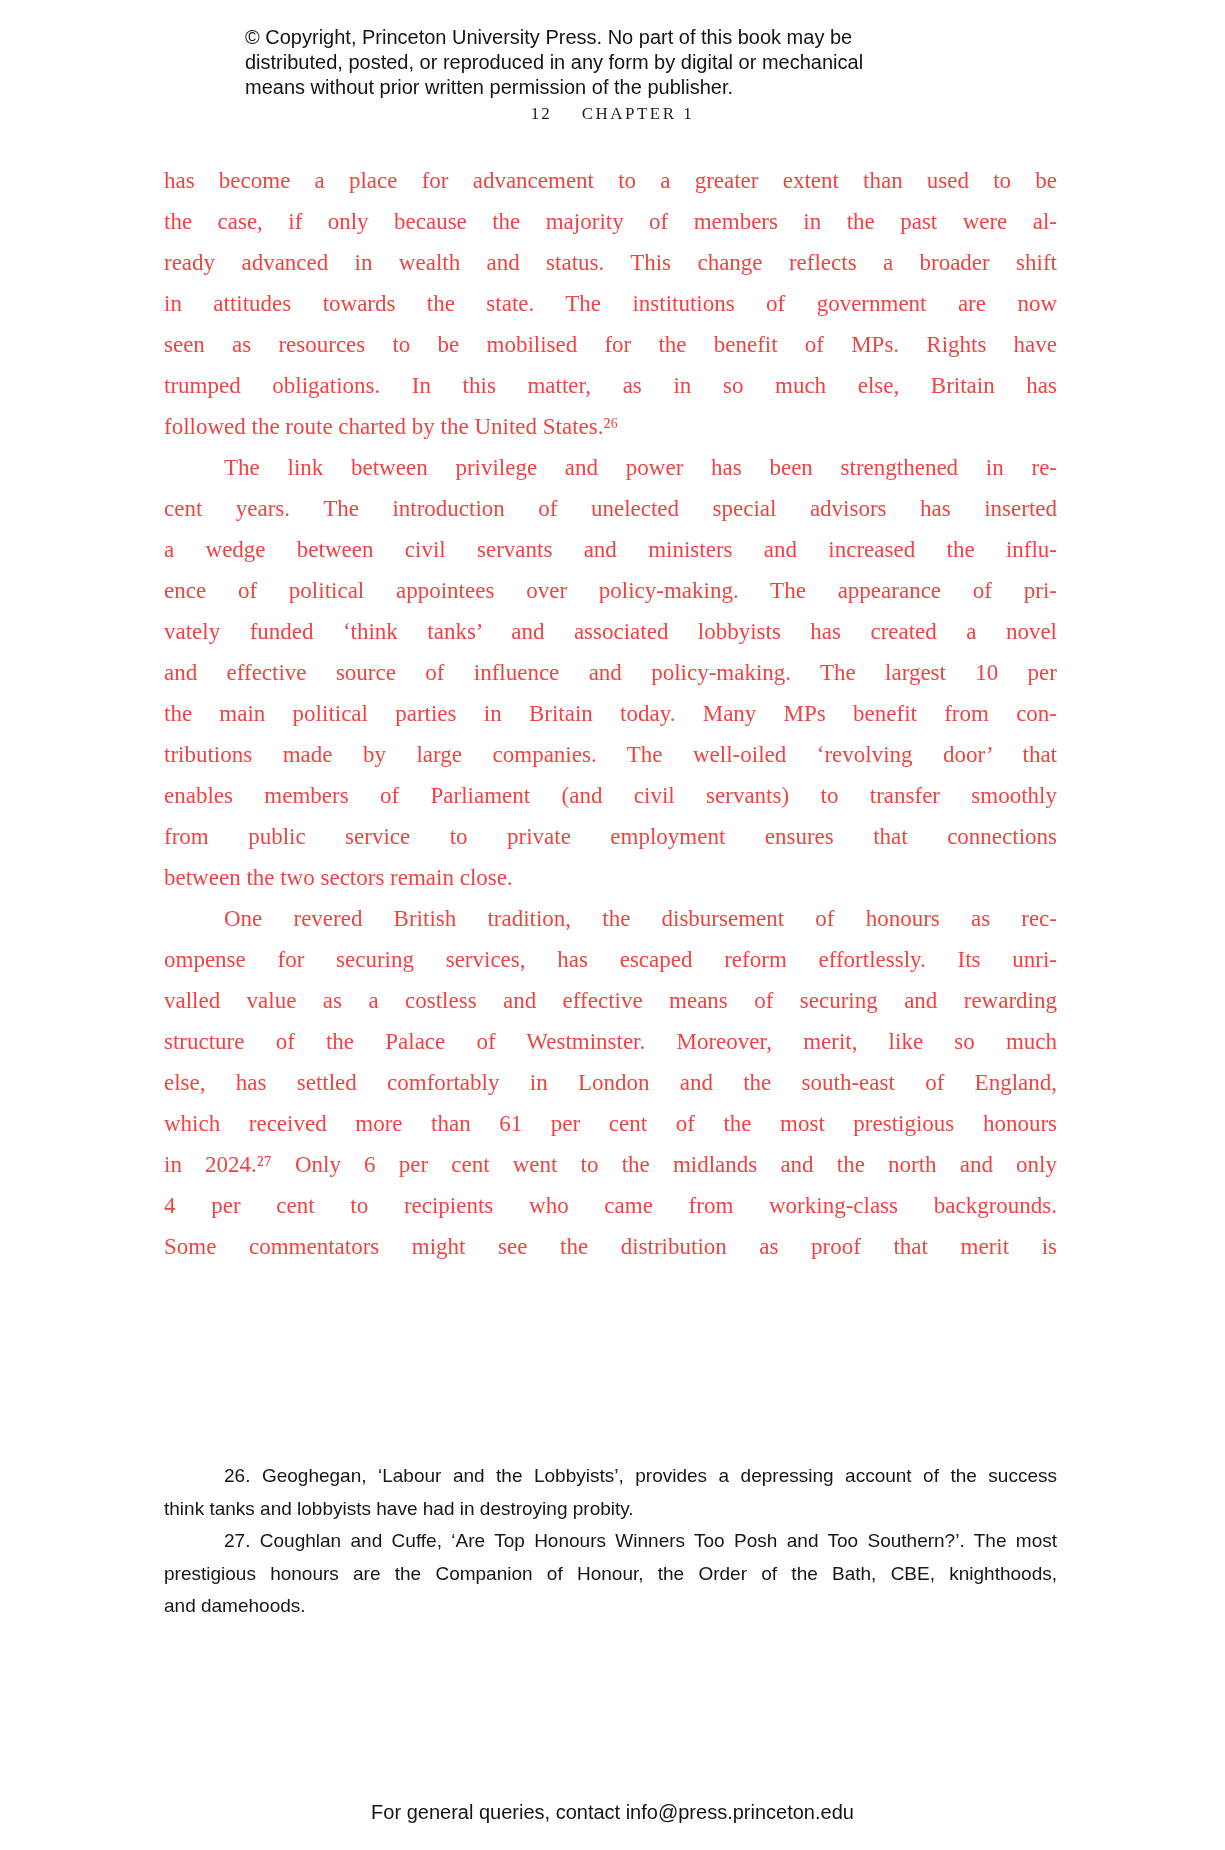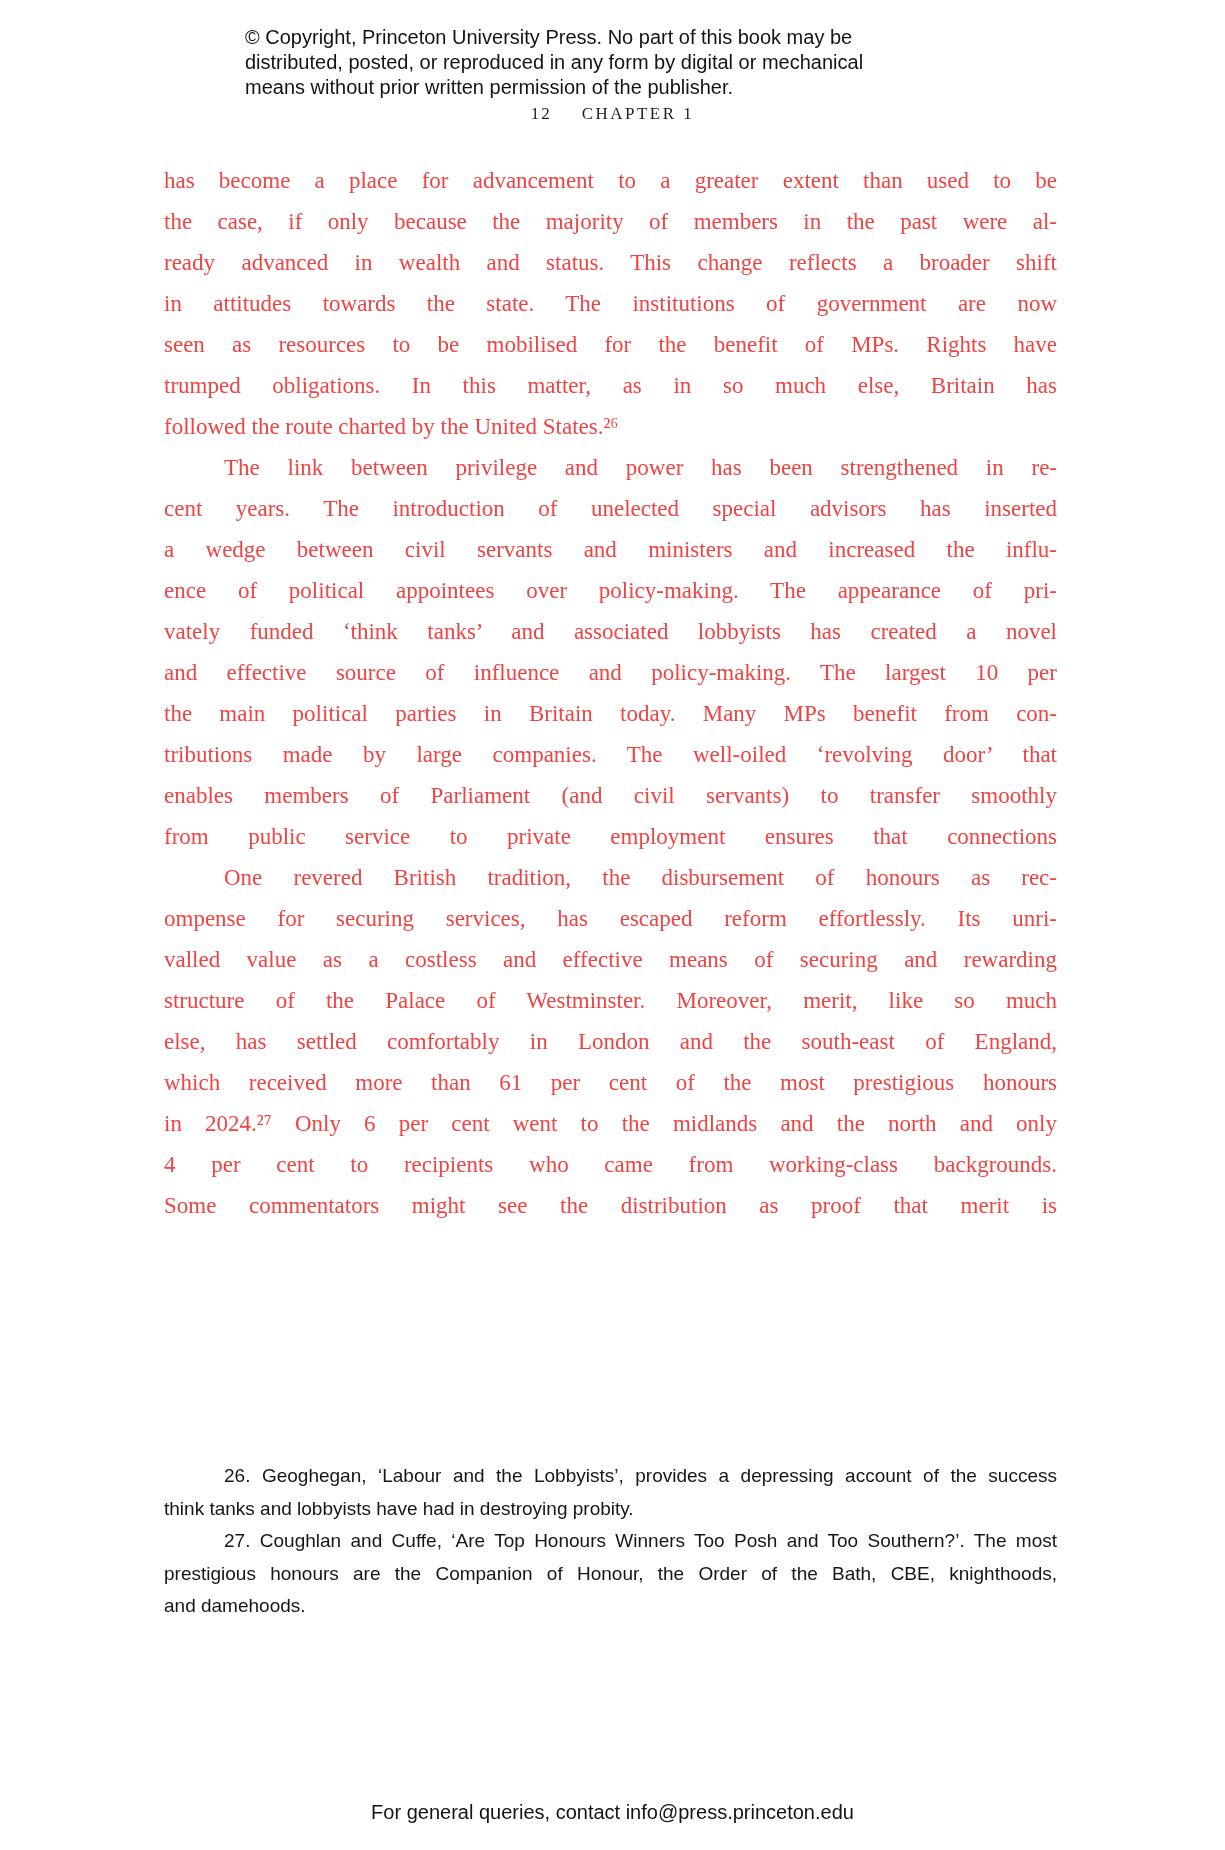--- a/index.html
+++ b/index.html
@@ -109,20 +109,21 @@
         <div class="line indent">The link between privilege and power has been strengthened in re-</div>
         <div class="line">cent years. The introduction of unelected special advisors has inserted</div>
         <div class="line">a wedge between civil servants and ministers and increased the influ-</div>
         <div class="line">ence of political appointees over policy-making. The appearance of pri-</div>
         <div class="line">vately funded ‘think tanks’ and associated lobbyists has created a novel</div>
         <div class="line">and effective source of influence and policy-making. The largest 10 per</div>
         <div class="line">the main political parties in Britain today. Many MPs benefit from con-</div>
         <div class="line">tributions made by large companies. The well-oiled ‘revolving door’ that</div>
         <div class="line">enables members of Parliament (and civil servants) to transfer smoothly</div>
         <div class="line">from public service to private employment ensures that connections</div>
+        <div class="line last">between the two sectors remain close.</div>
       </div>
       <div class="para justify-last">
         <div class="line indent">One revered British tradition, the disbursement of honours as rec-</div>
         <div class="line">ompense for securing services, has escaped reform effortlessly. Its unri-</div>
         <div class="line">valled value as a costless and effective means of securing and rewarding</div>
         <div class="line">structure of the Palace of Westminster. Moreover, merit, like so much</div>
         <div class="line">else, has settled comfortably in London and the south-east of England,</div>
         <div class="line">which received more than 61 per cent of the most prestigious honours</div>
         <div class="line">in 2024.²⁷ Only 6 per cent went to the midlands and the north and only</div>
         <div class="line">4 per cent to recipients who came from working-class backgrounds.</div>

